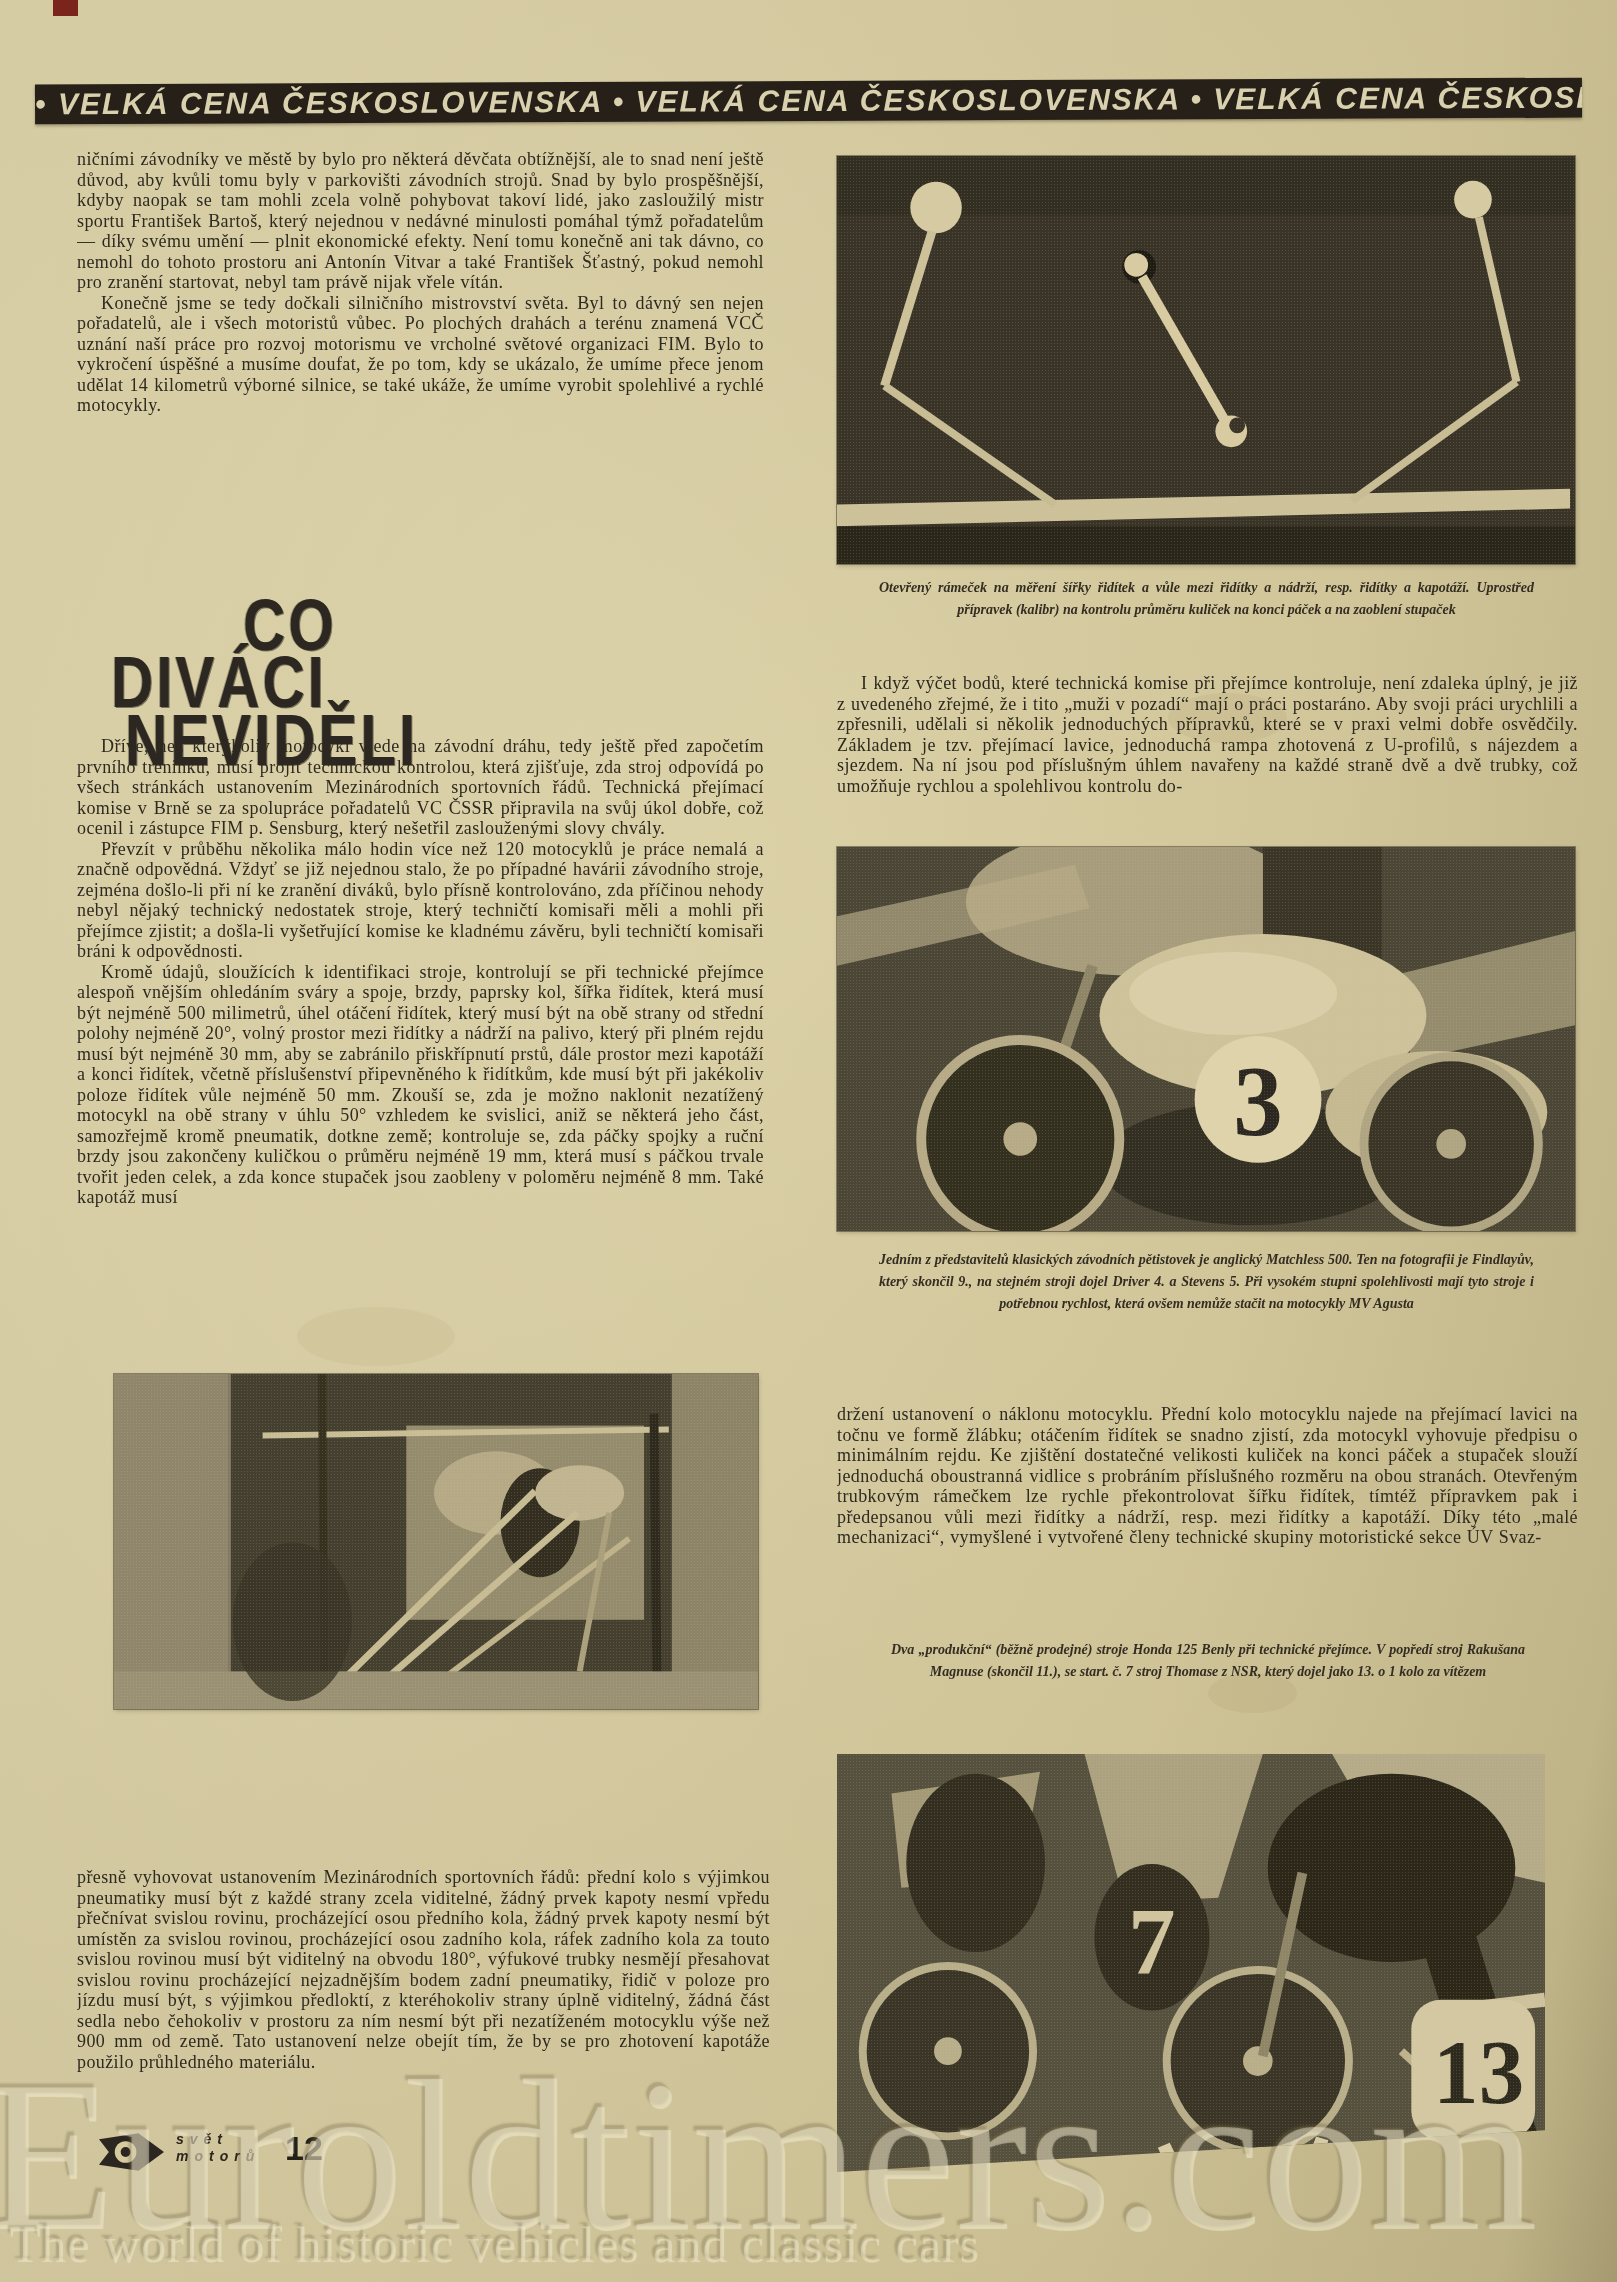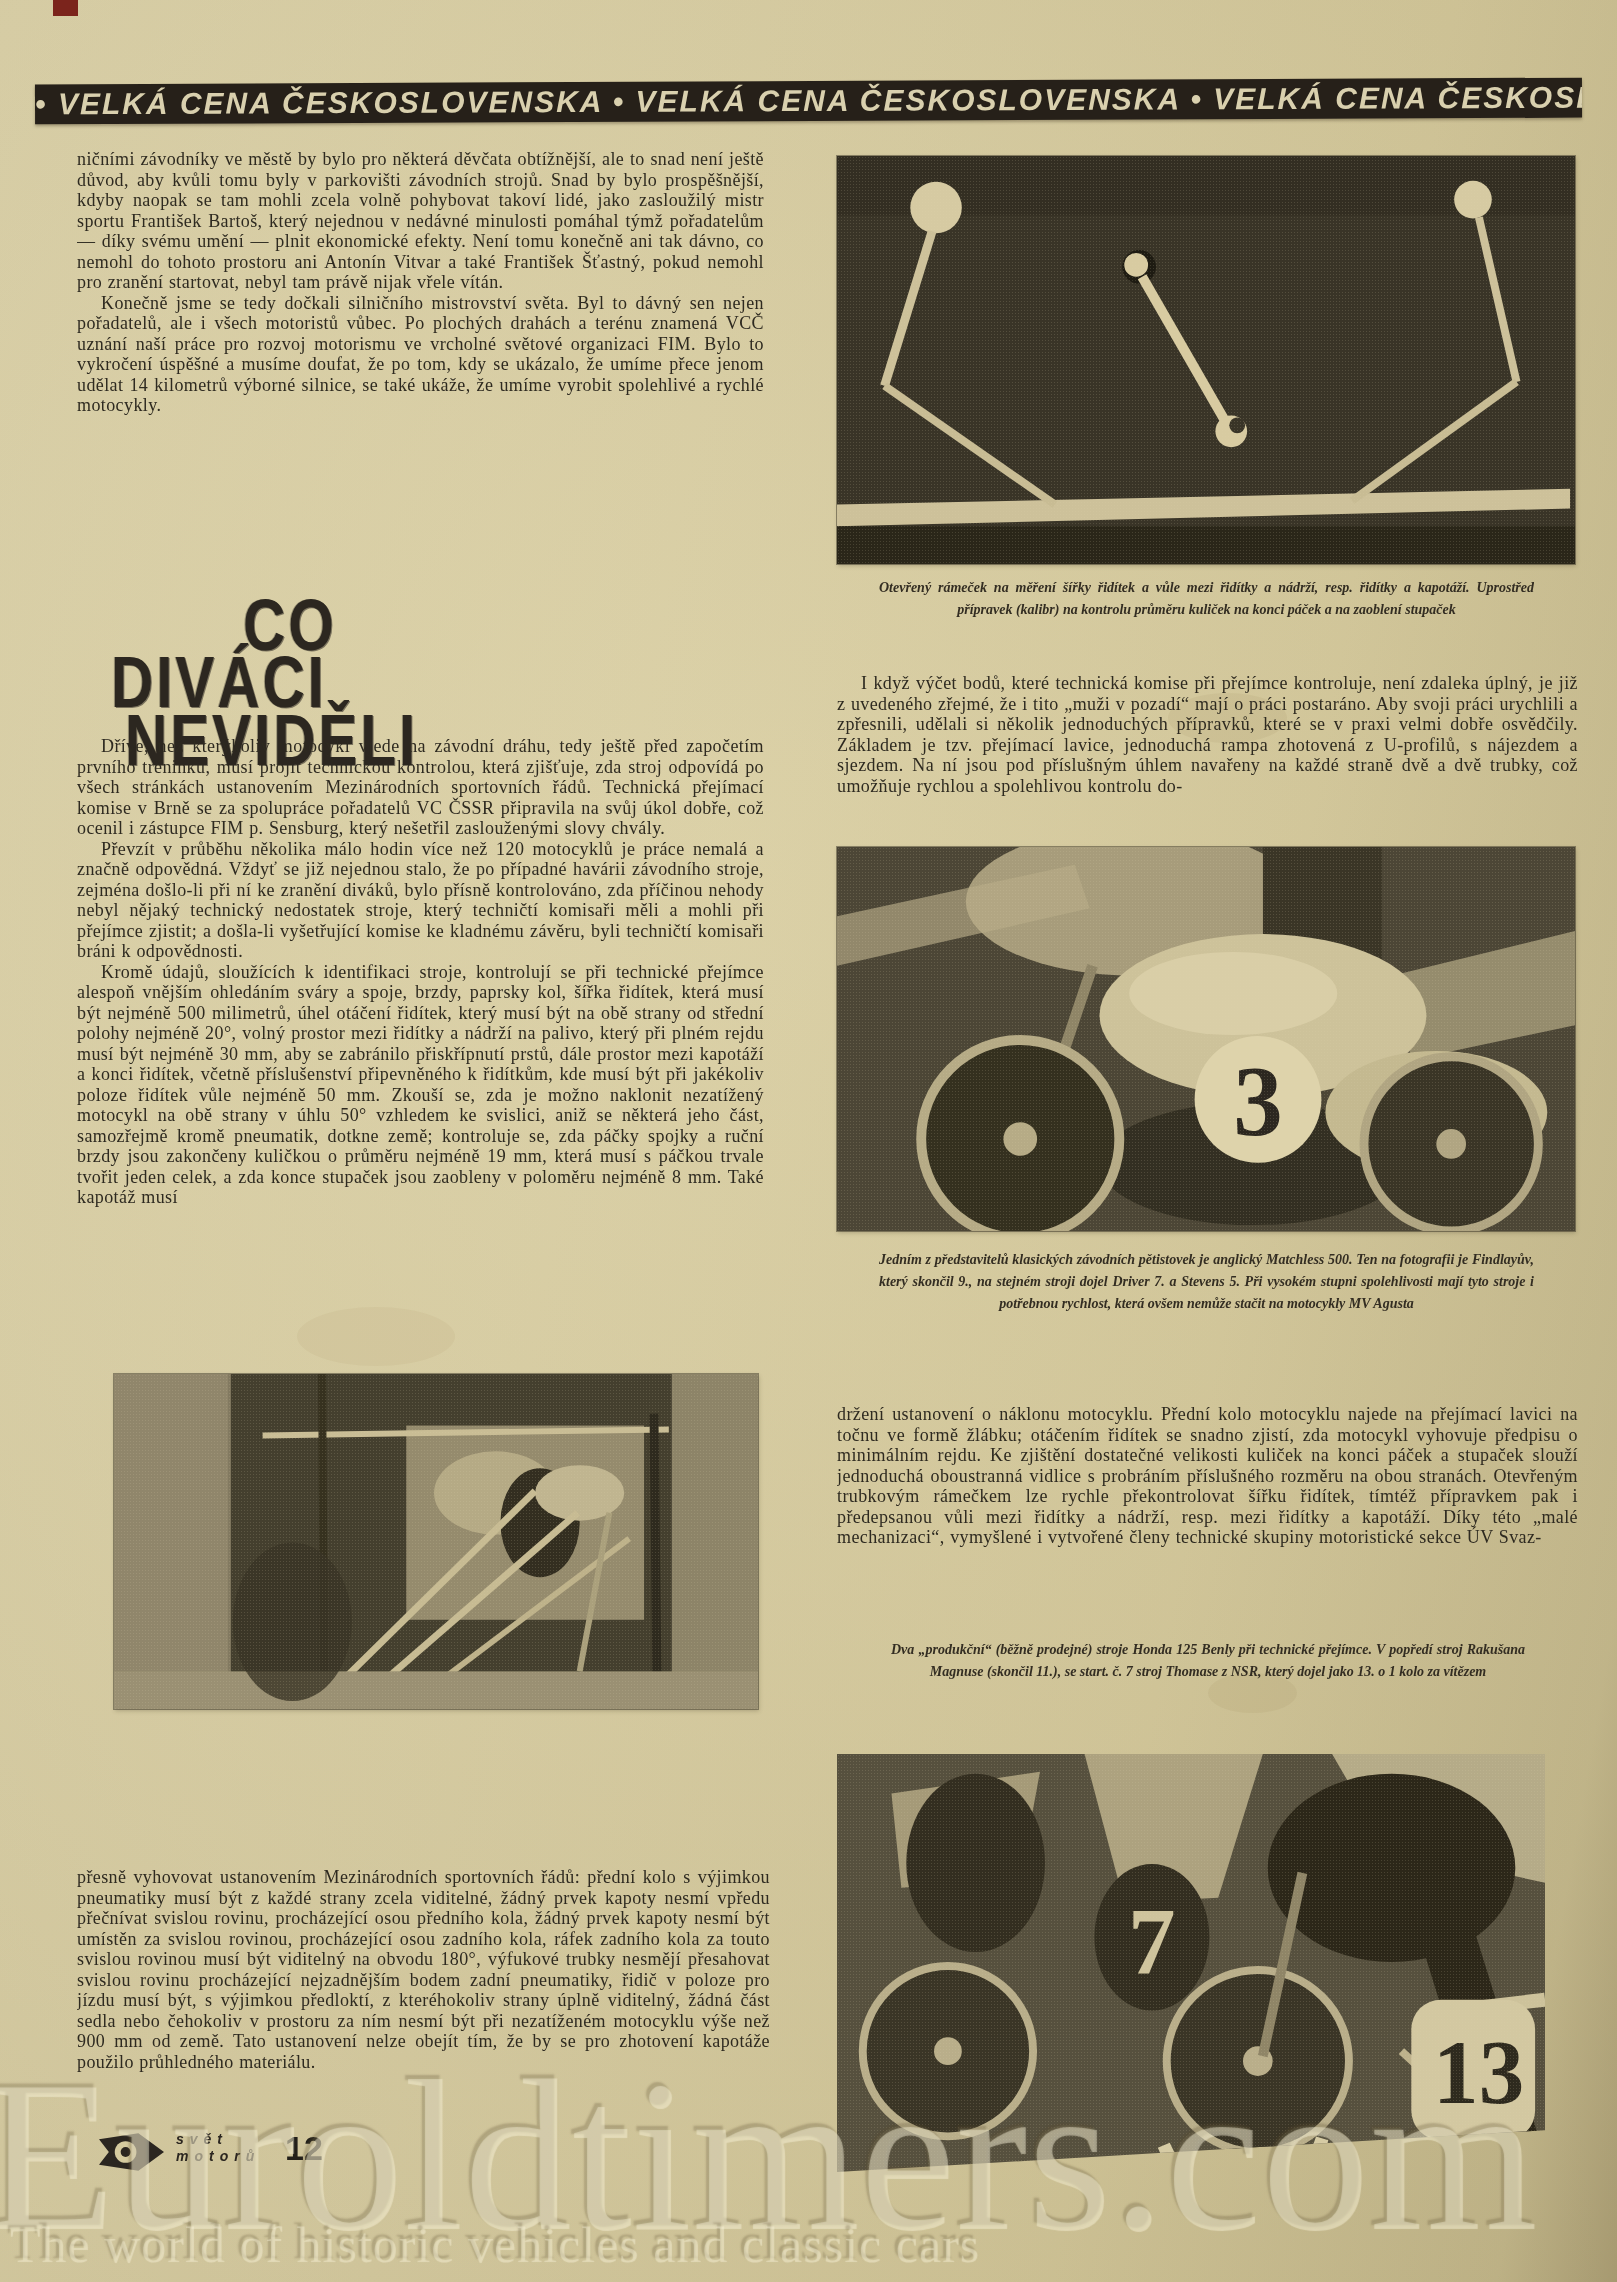--- a/index.html
+++ b/index.html
@@ -192,21 +192,21 @@
       <line x1="258" y1="120" x2="200" y2="292" stroke="#8f8567" stroke-width="11"></line>
       <circle cx="185" cy="295" r="100" fill="#34301f" stroke="#b6ab86" stroke-width="10"></circle>
       <circle cx="185" cy="295" r="17" fill="#b6ab86"></circle>
       <circle cx="620" cy="300" r="88" fill="#3a3526" stroke="#b0a582" stroke-width="9"></circle>
       <circle cx="620" cy="300" r="15" fill="#b0a582"></circle>
       <circle cx="425" cy="255" r="64" fill="#ded3ab"></circle>
       <text x="425" y="290" text-anchor="middle" font-family="Liberation Serif, serif" font-weight="700" font-size="100" fill="#2c2720">3</text>
     </svg>
   </div>
 
-  <div class="abs caption" style="left:879px;top:1249px;width:655px;height:144px;">Jedním z představitelů klasických závodních pětistovek je anglický Matchless 500. Ten na fotografii je Findlayův, který skončil 9., na stejném stroji dojel Driver 7. a Stevens 5. Při vysokém stupni spolehlivosti mají tyto stroje i potřebnou rychlost, která ovšem nemůže stačit na motocykly MV Agusta</div>
+  <div class="abs caption" style="left:879px;top:1249px;width:655px;height:144px;">Jedním z představitelů klasických závodních pětistovek je anglický Matchless 500. Ten na fotografii je Findlayův, který skončil 9., na stejném stroji dojel Driver 4. a Stevens 5. Při vysokém stupni spolehlivosti mají tyto stroje i potřebnou rychlost, která ovšem nemůže stačit na motocykly MV Agusta</div>
 
   <div class="abs body-text" style="left:837px;top:1404px;width:741px;height:223px;">
     <p>držení ustanovení o náklonu motocyklu. Přední kolo motocyklu najede na přejímací lavici na točnu ve formě žlábku; otáčením řidítek se snadno zjistí, zda motocykl vyhovuje předpisu o minimálním rejdu. Ke zjištění dostatečné velikosti kuliček na konci páček a stupaček slouží jednoduchá oboustranná vidlice s probráním příslušného rozměru na obou stranách. Otevřeným trubkovým rámečkem lze rychle překontrolovat šířku řidítek, tímtéž přípravkem pak i předepsanou vůli mezi řidítky a nádrží, resp. mezi řidítky a kapotáží. Díky této „malé mechanizaci“, vymyšlené i vytvořené členy technické skupiny motoristické sekce ÚV Svaz-</p>
   </div>
 
   <div class="abs caption" style="left:891px;top:1639px;width:634px;height:107px;">Dva „produkční“ (běžně prodejné) stroje Honda 125 Benly při technické přejímce. V popředí stroj Rakušana Magnuse (skončil 11.), se start. č. 7 stroj Thomase z NSR, který dojel jako 13. o 1 kolo za vítězem</div>
 
   <div class="photo" style="left:837px;top:1754px;width:708px;height:418px;clip-path:polygon(0 0,100% 0,100% 90%,0 100%);">
     <svg viewBox="0 0 715 422" preserveAspectRatio="none">
       <rect x="0" y="0" width="715" height="422" fill="#56503e"></rect>

